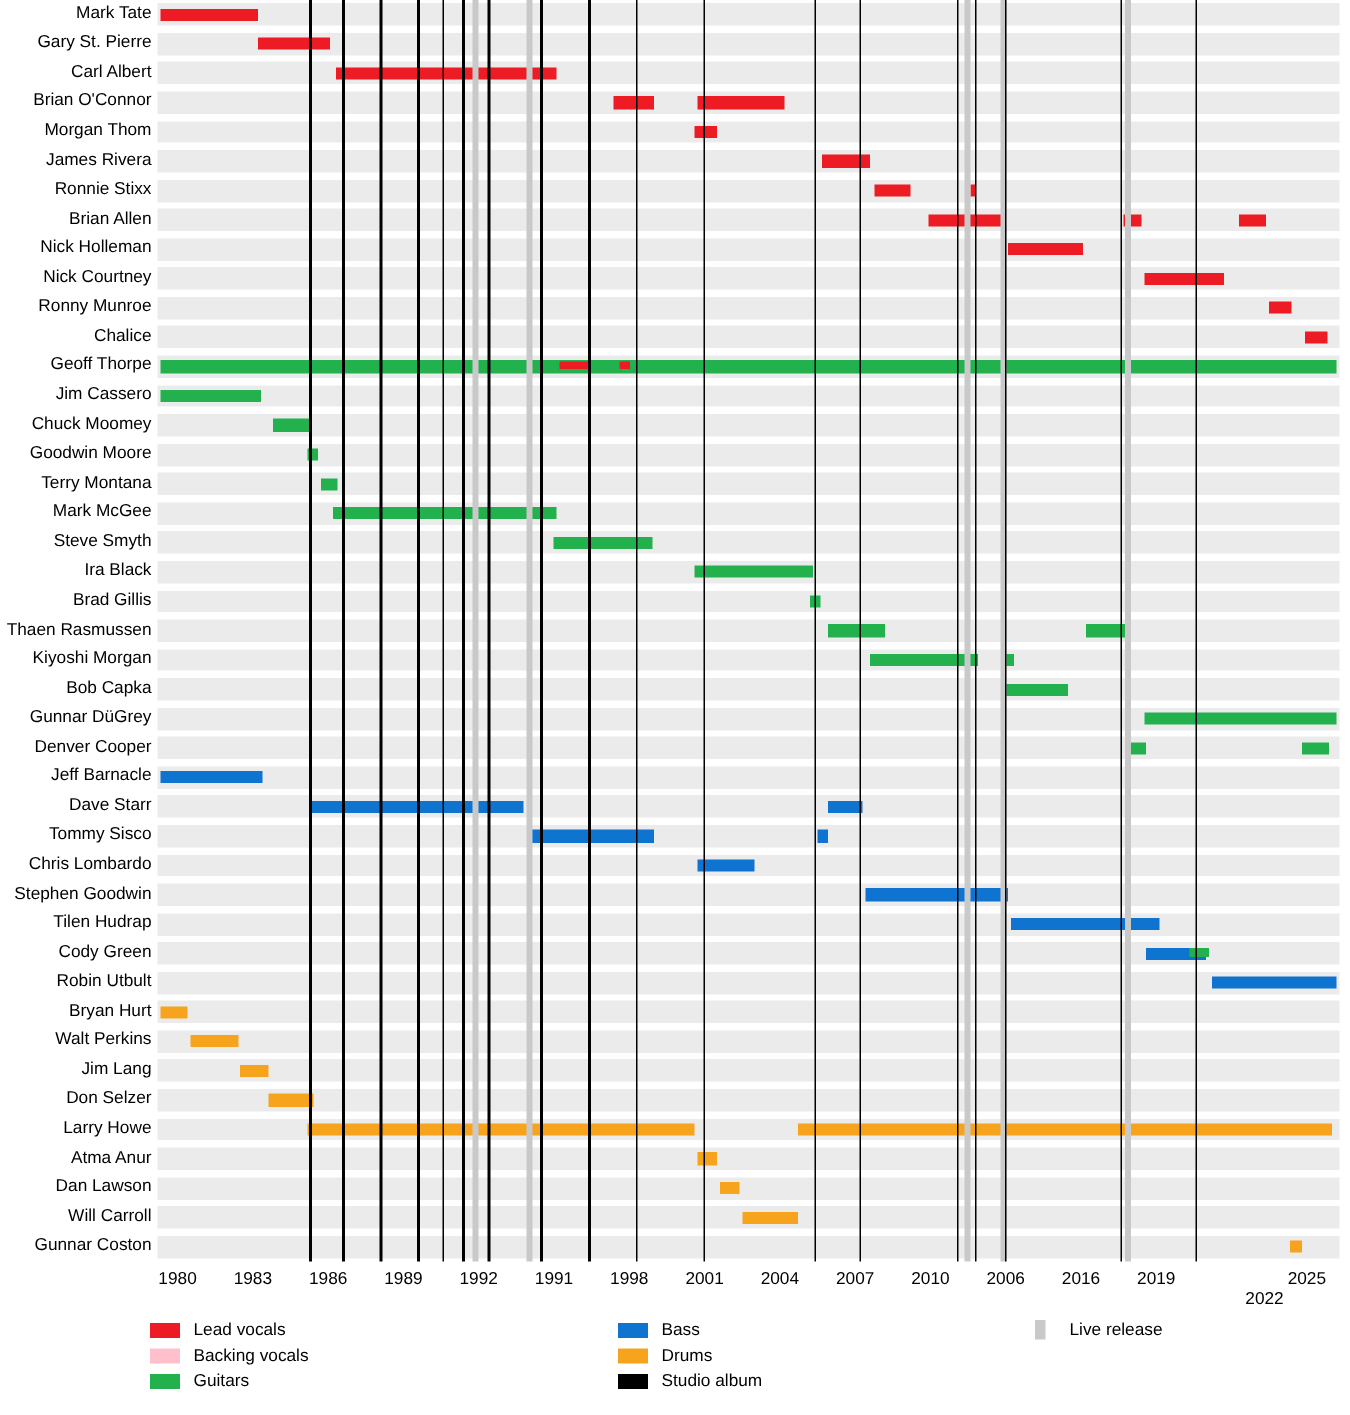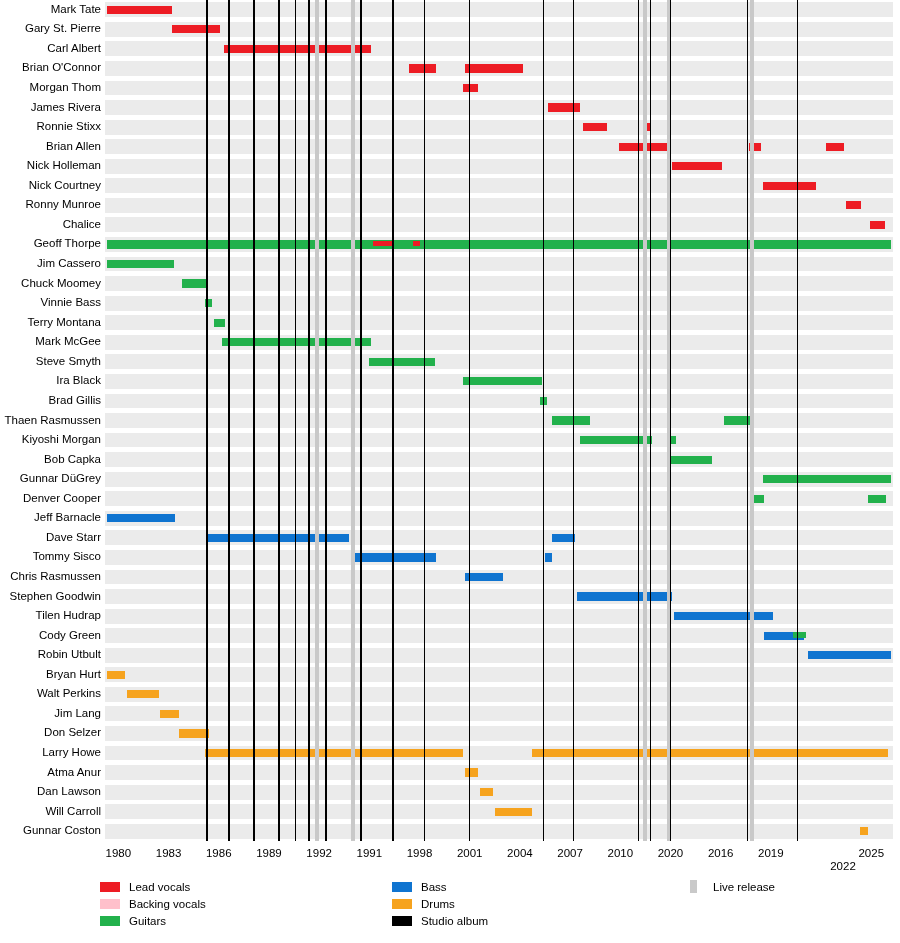--- a/index.html
+++ b/index.html
@@ -128,35 +128,35 @@
       <div class="row-label" style="top: 101.57px;">James Rivera</div>
       <div class="row-label" style="top: 121.128px;">Ronnie Stixx</div>
       <div class="row-label" style="top: 140.686px;">Brian Allen</div>
       <div class="row-label" style="top: 160.244px;">Nick Holleman</div>
       <div class="row-label" style="top: 179.802px; padding-left: 44px;">Nick Courtney</div>
       <div class="row-label" style="top: 199.36px;">Ronny Munroe</div>
       <div class="row-label" style="top: 218.919px;">Chalice</div>
       <div class="row-label" style="top: 238.477px;">Geoff Thorpe</div>
       <div class="row-label" style="top: 258.035px;">Jim Cassero</div>
       <div class="row-label" style="top: 277.593px;">Chuck Moomey</div>
-      <div class="row-label" style="top: 297.151px;">Vinnie Bass</div>
+      <div class="row-label" style="top: 297.151px;">Goodwin Moore</div>
       <div class="row-label" style="top: 316.709px;">Terry Montana</div>
       <div class="row-label" style="top: 336.267px;">Mark McGee</div>
       <div class="row-label" style="top: 355.826px;">Steve Smyth</div>
       <div class="row-label" style="top: 375.384px;">Ira Black</div>
       <div class="row-label" style="top: 394.942px;">Brad Gillis</div>
       <div class="row-label" style="top: 414.5px;">Thaen Rasmussen</div>
       <div class="row-label" style="top: 434.058px;">Kiyoshi Morgan</div>
       <div class="row-label" style="top: 453.616px;">Bob Capka</div>
       <div class="row-label" style="top: 473.174px;">Gunnar DüGrey</div>
       <div class="row-label" style="top: 492.733px; margin-left: 38px;">Denver Cooper</div>
       <div class="row-label" style="top: 512.291px;">Jeff Barnacle</div>
       <div class="row-label" style="top: 531.849px;">Dave Starr</div>
       <div class="row-label" style="top: 551.407px;">Tommy Sisco</div>
-      <div class="row-label" style="top: 570.965px;">Chris Rasmussen</div>
+      <div class="row-label" style="top: 570.965px;">Chris Lombardo</div>
       <div class="row-label" style="top: 590.523px;">Stephen Goodwin</div>
       <div class="row-label" style="top: 610.081px;">Tilen Hudrap</div>
       <div class="row-label" style="top: 629.64px;">Cody Green</div>
       <div class="row-label" style="top: 649.198px;">Robin Utbult</div>
       <div class="row-label" style="top: 668.756px;">Bryan Hurt</div>
       <div class="row-label" style="top: 688.314px;">Walt Perkins</div>
       <div class="row-label" style="top: 707.872px; margin-left: 13px;">Jim Lang</div>
       <div class="row-label" style="top: 727.43px;">Don Selzer</div>
       <div class="row-label" style="top: 746.988px;">Larry Howe</div>
       <div class="row-label" style="top: 766.547px;">Atma Anur</div>
@@ -301,21 +301,21 @@
       <div class="tick-label" style="left: 63.5754px;">1983</div>
       <div class="tick-label" style="left: 113.766px;">1986</div>
       <div class="tick-label" style="left: 163.958px;">1989</div>
       <div class="tick-label" style="left: 214.149px;">1992</div>
       <div class="tick-label" style="left: 264.34px;">1991</div>
       <div class="tick-label" style="left: 314.531px;">1998</div>
       <div class="tick-label" style="left: 364.722px;">2001</div>
       <div class="tick-label" style="left: 414.913px;">2004</div>
       <div class="tick-label" style="left: 465.104px;">2007</div>
       <div class="tick-label" style="left: 515.295px;">2010</div>
-      <div class="tick-label" style="left: 565.486px;">2020</div>
+      <div class="tick-label" style="left: 565.486px;">2006</div>
       <div class="tick-label" style="left: 615.677px;">2016</div>
       <div class="tick-label" style="left: 665.868px;">2019</div>
       <div class="tick-label" style="left: 738px; margin-top: 13px;">2022</div>
       <div class="tick-label" style="left: 766.251px;">2025</div>
     </div>
 
   <div id="legend">
     <div class="legend-col" id="legend-col-1" style="left:100px;">
         <div class="legend-item">
           <span class="swatch" style="background: rgb(237, 28, 36);"></span>
@@ -323,21 +323,21 @@
         </div>
         <div class="legend-item">
           <span class="swatch" style="background: rgb(255, 192, 203);"></span>
           <span>Backing vocals</span>
         </div>
         <div class="legend-item">
           <span class="swatch" style="background: rgb(34, 177, 76);"></span>
           <span>Guitars</span>
         </div>
       </div>
-    <div class="legend-col" id="legend-col-2" style="left:392px;text-align:center;">
+    <div class="legend-col" id="legend-col-2" style="left:412px;text-align:center;">
         <div class="legend-item">
           <span class="swatch" style="background: rgb(15, 116, 208);"></span>
           <span>Bass</span>
         </div>
         <div class="legend-item">
           <span class="swatch" style="background: rgb(246, 163, 30);"></span>
           <span>Drums</span>
         </div>
         <div class="legend-item">
           <span class="swatch" style="background: rgb(0, 0, 0);"></span>

